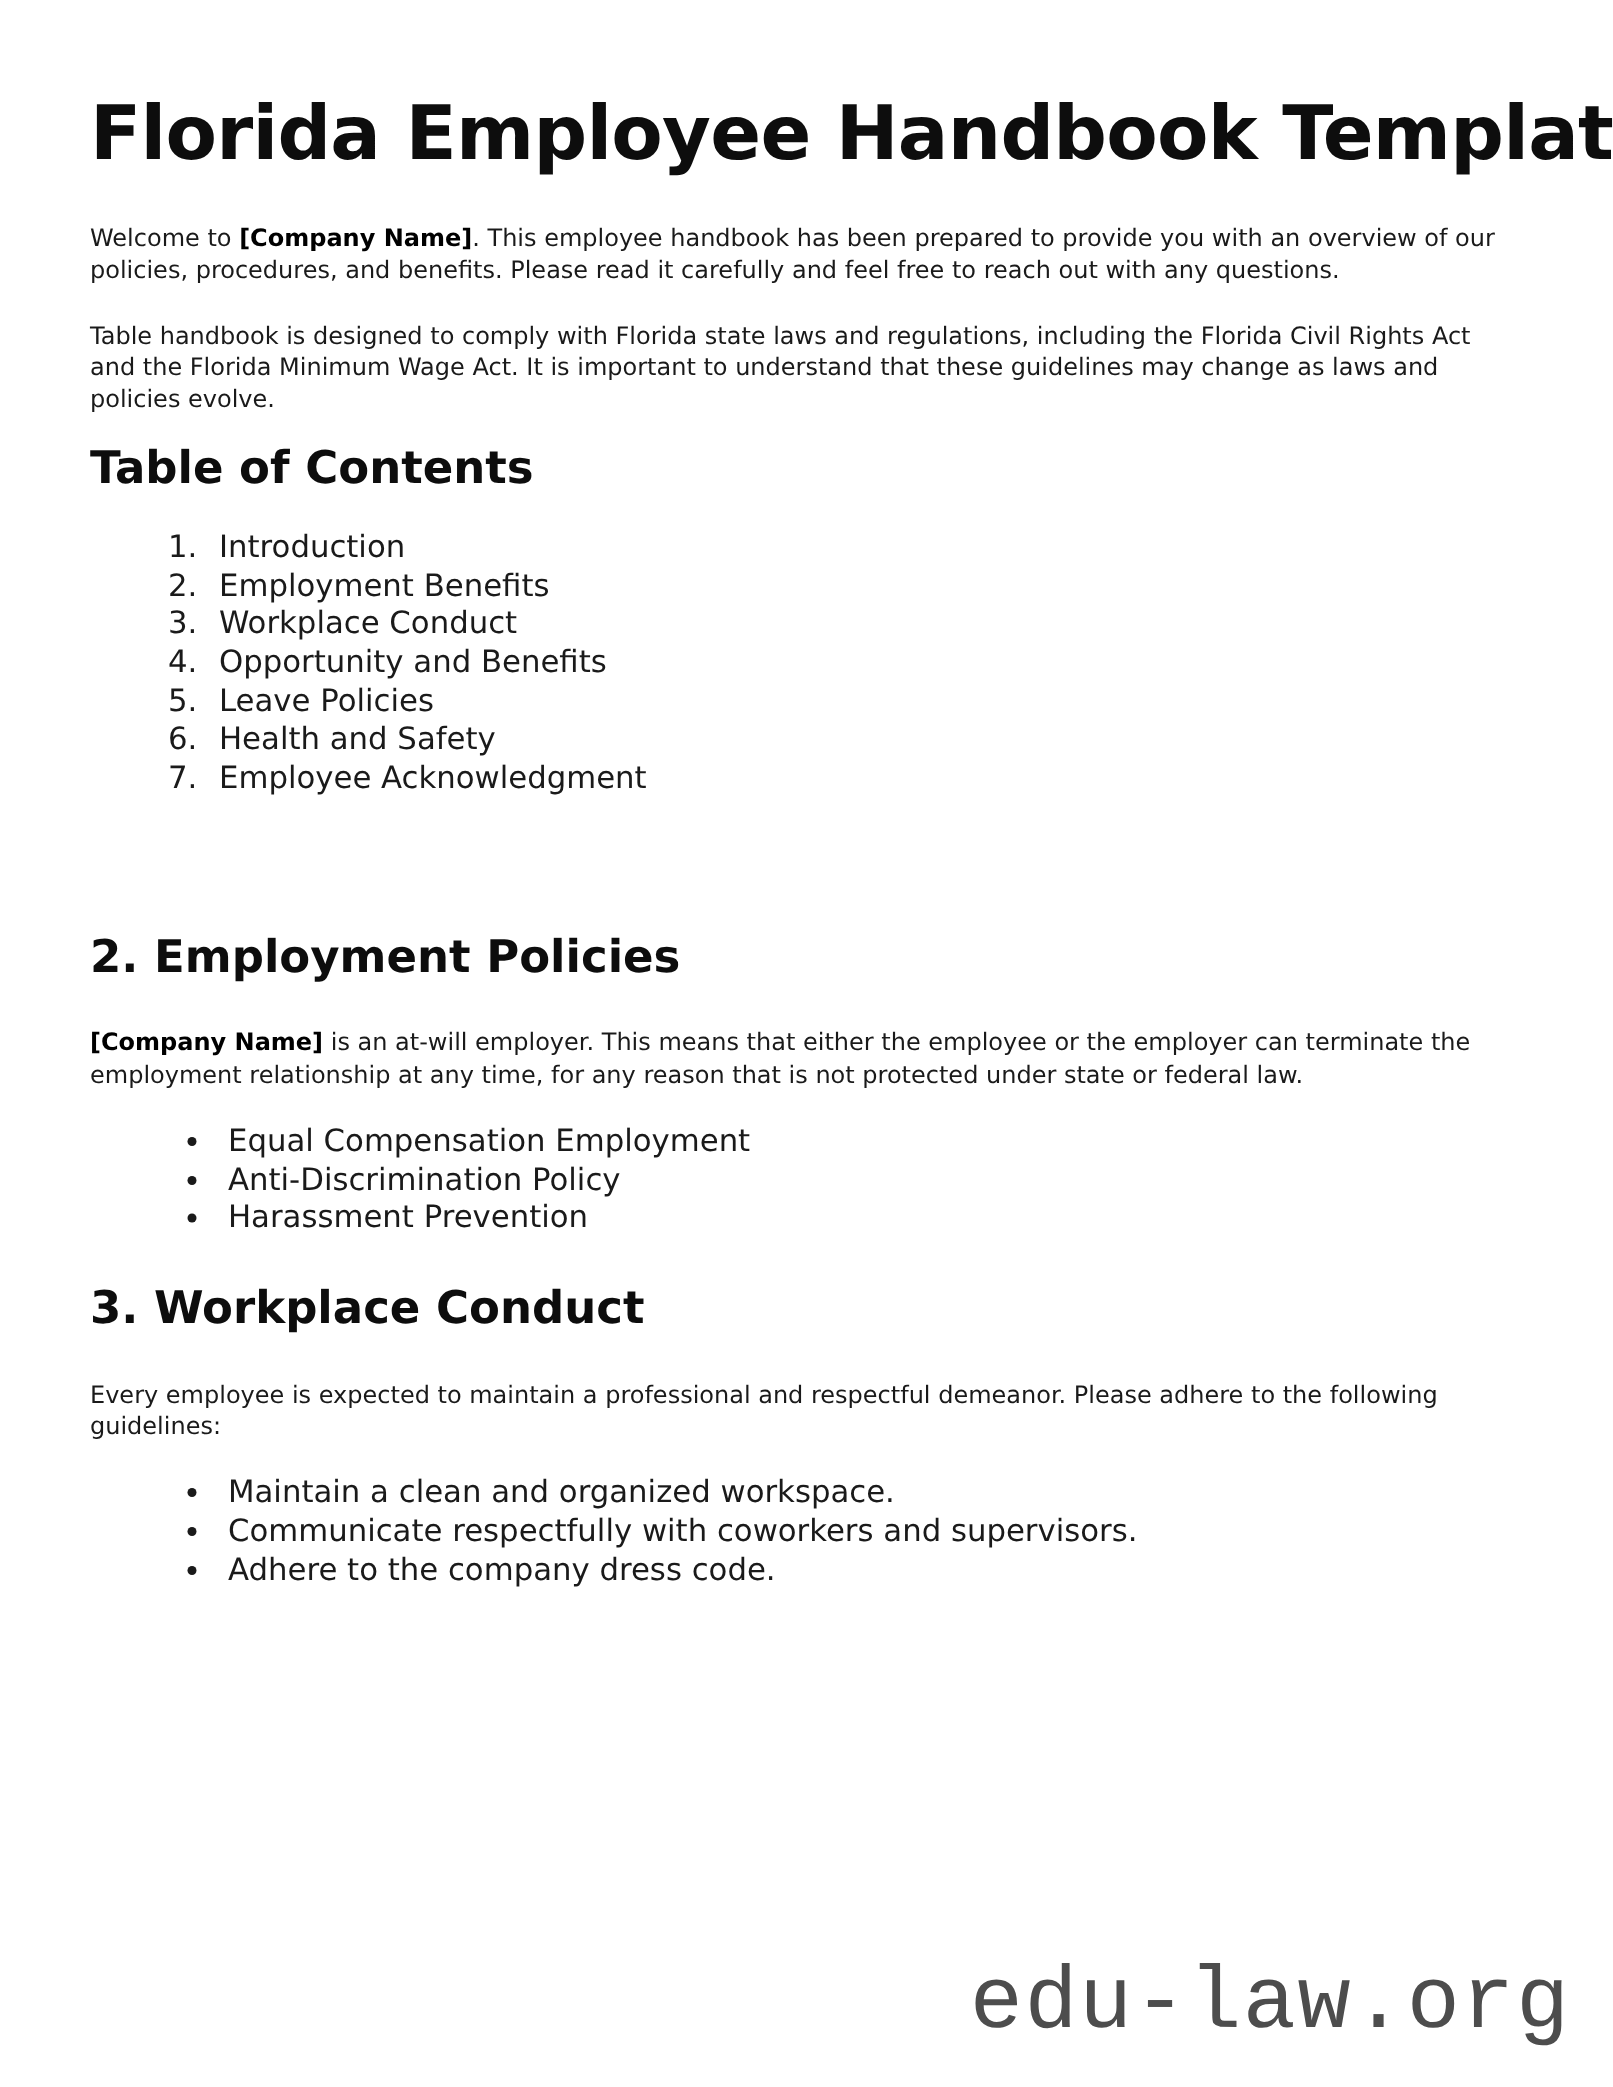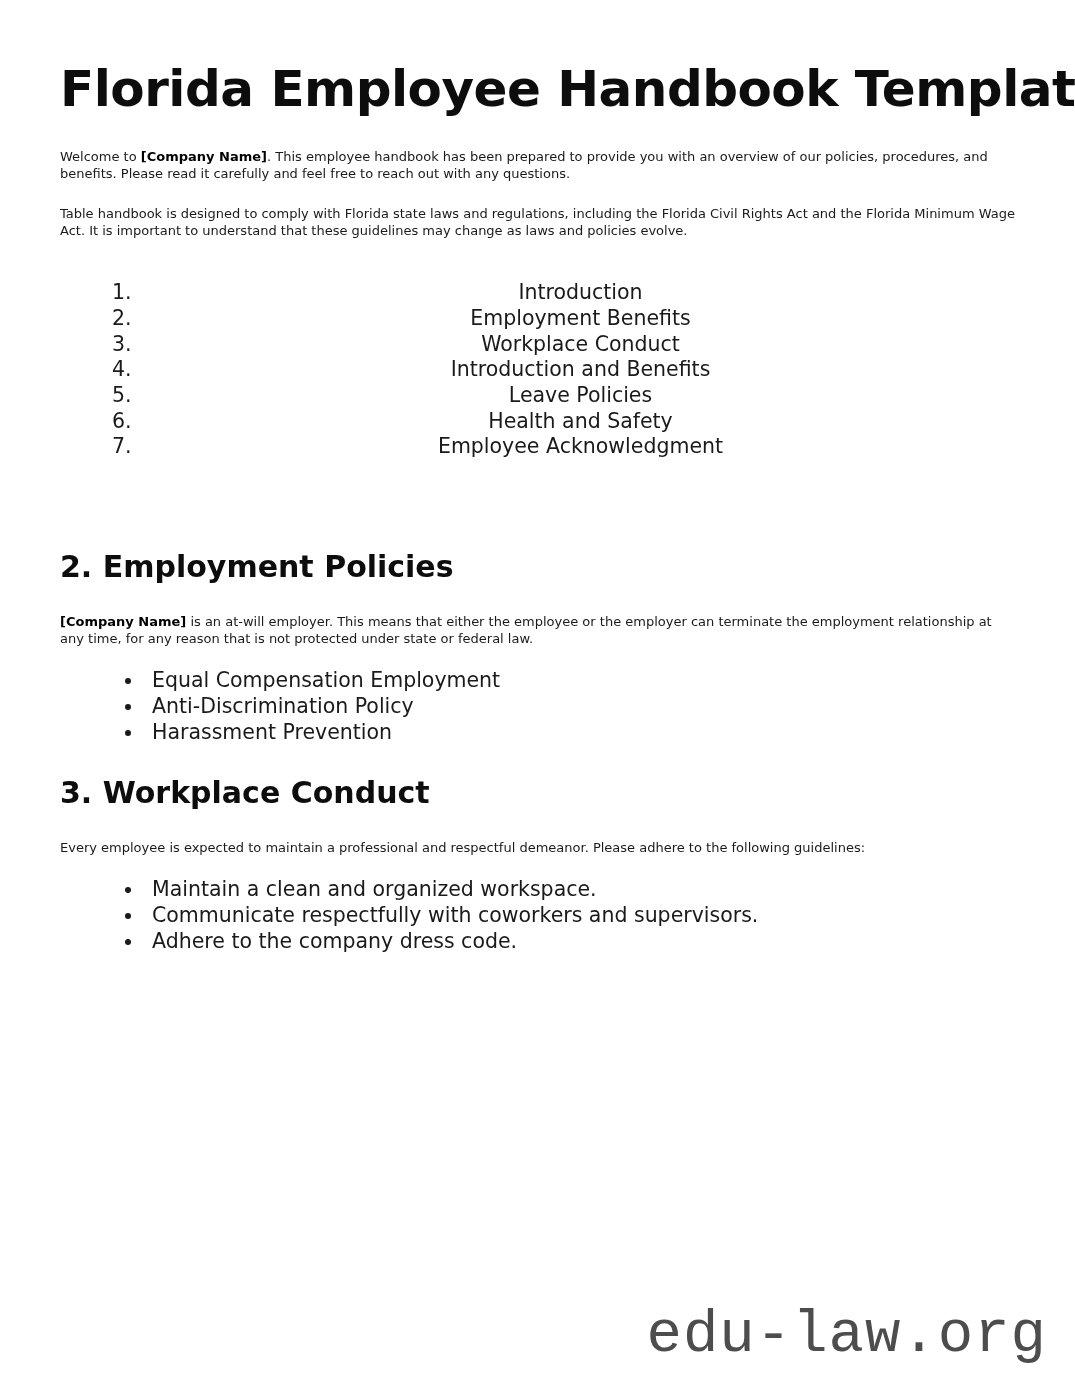--- a/index.html
+++ b/index.html
@@ -34,21 +34,21 @@
     letter-spacing: -0.5px;
     color: #0d0d0d;
     margin: 0;
     padding-top: 62px;
     padding-bottom: 0;
     white-space: nowrap;
   }
 
   p.para {
     font-family: "DejaVu Sans", sans-serif;
-    font-size: 13px;
+    font-size: 16px;
     line-height: 1.33;
     color: #1a1a1a;
     margin: 0;
     padding: 0;
     max-width: 960px;
   }
 
   p.para b, p.para strong {
     font-weight: bold;
     color: #000000;
@@ -82,21 +82,20 @@
     padding: 0 0 0 78px;
     list-style-position: outside;
     list-style-type: decimal;
   }
   ol.toc-list li {
     font-family: "DejaVu Sans", sans-serif;
     font-size: 20.5px;
     line-height: 1.255;
     color: #1a1a1a;
     padding-left: 8px;
-    text-align: center;
   }
 
   ul.bullets {
     margin: 0;
     padding: 0 0 0 84px;
     list-style-position: outside;
     list-style-type: disc;
   }
   ul.bullets li {
     font-family: "DejaVu Sans", sans-serif;
@@ -128,28 +127,29 @@
   <div class="gap-intro-1"></div>
 
   <p class="para"><span>Welcome to </span><b>[Company Name]</b><span>. This employee handbook has been prepared to provide you with an overview of our policies, procedures, and benefits. Please read it carefully and feel free to reach out with any questions.</span></p>
 
   <div class="gap-para"></div>
 
   <p class="para">Table handbook is designed to comply with Florida state laws and regulations, including the Florida Civil Rights Act and the Florida Minimum Wage Act. It is important to understand that these guidelines may change as laws and policies evolve.</p>
 
   <div style="height:20px"></div>
 
+  <h2 class="toc-head">Table of Contents</h2>
 
   <div style="height:21px"></div>
 
   <ol class="toc-list">
     <li>Introduction</li>
     <li>Employment Benefits</li>
     <li>Workplace Conduct</li>
-    <li>Introduction and Benefits</li>
+    <li>Opportunity and Benefits</li>
     <li>Leave Policies</li>
     <li>Health and Safety</li>
     <li>Employee Acknowledgment</li>
   </ol>
 
   <div style="height:32px"></div>
 
 
   <div style="height:28px"></div>
 

